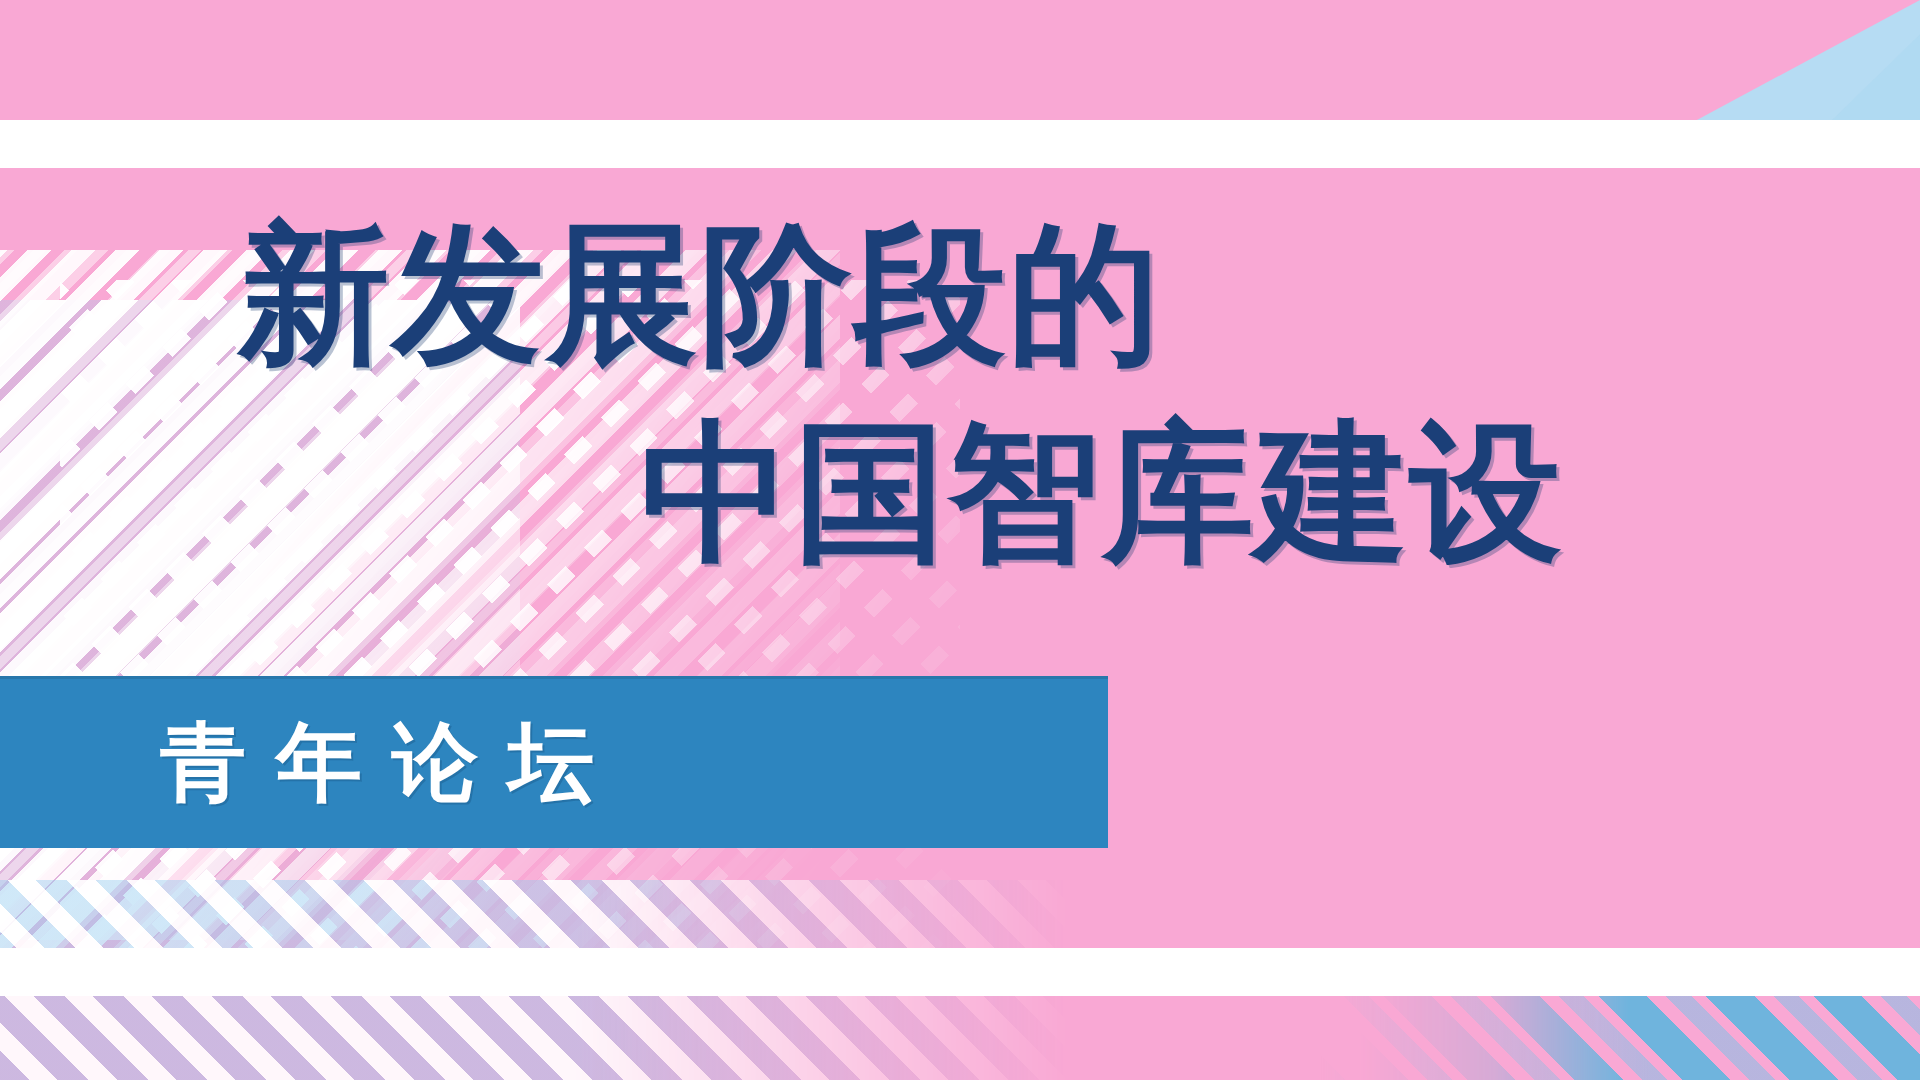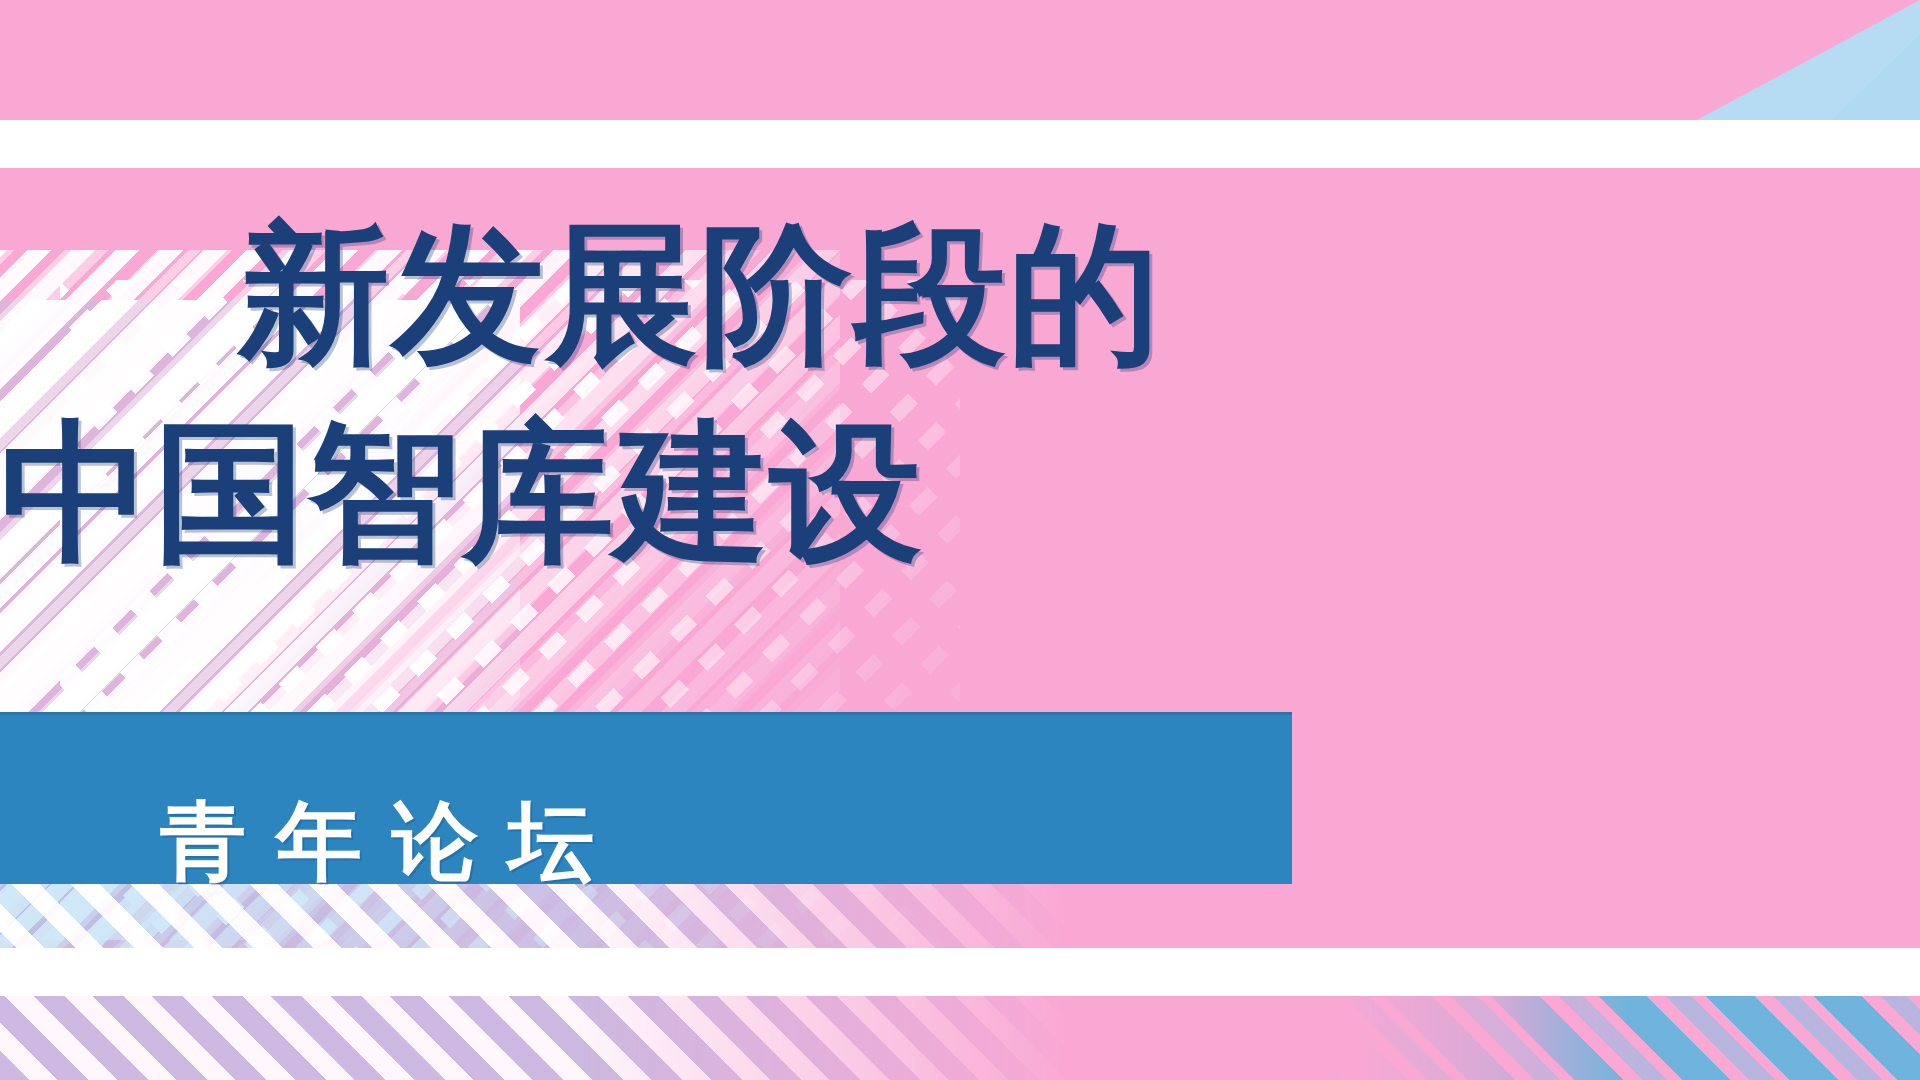--- a/index.html
+++ b/index.html
@@ -139,30 +139,30 @@
     color:#1b3f78;
     font-family:"DejaVu Sans","Liberation Sans",sans-serif;
     font-weight:700;
     font-size:152px;
     line-height:1.30;
     letter-spacing:2px;
     white-space:nowrap;
     text-shadow:3px 3px 0 rgba(22,56,108,0.30);
   }
   .title-line-1{margin-left:238px;}
-  .title-line-2{}
+  .title-line-2{margin-left:640px;}
 
   
   .banner{
     position:absolute;
-    left:0;top:712px;width:1292px;height:172px;
+    left:0;top:676px;width:1108px;height:172px;
     background:#2d85bf;
     box-shadow:0 3px 0 rgba(0,0,0,0.10) inset;
     z-index:7;
-    display:flex;align-items:flex-end;
+    display:flex;align-items:center;
   }
   .banner-text{
     margin-left:160px;
     color:#ffffff;
     font-family:"DejaVu Sans","Liberation Sans",sans-serif;
     font-weight:700;
     font-size:86px;
     letter-spacing:30px;
     line-height:1;
     white-space:nowrap;

